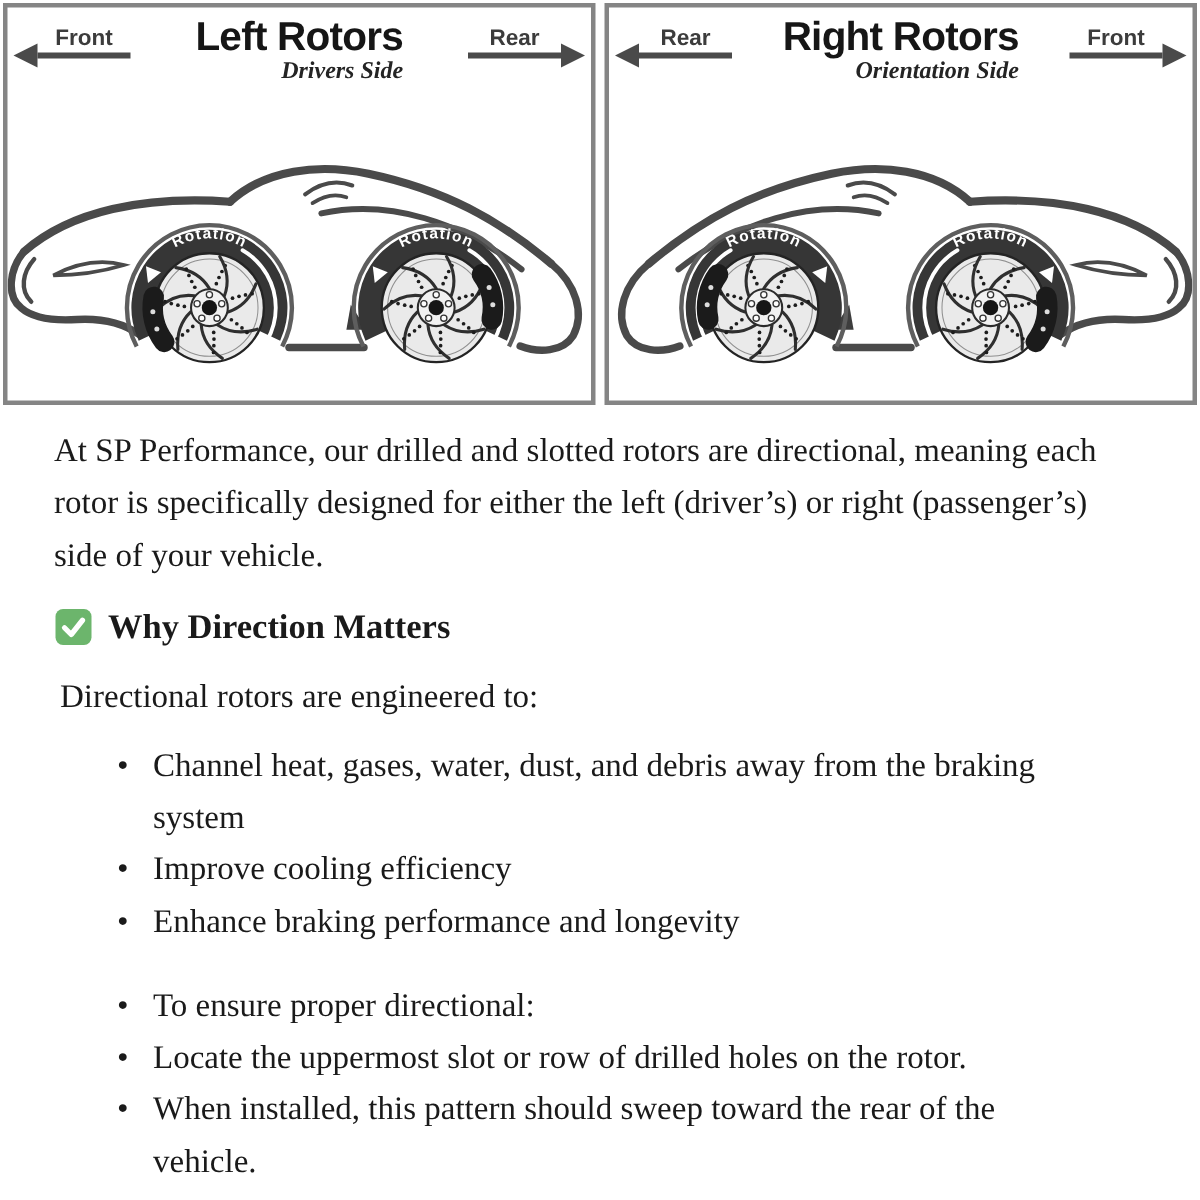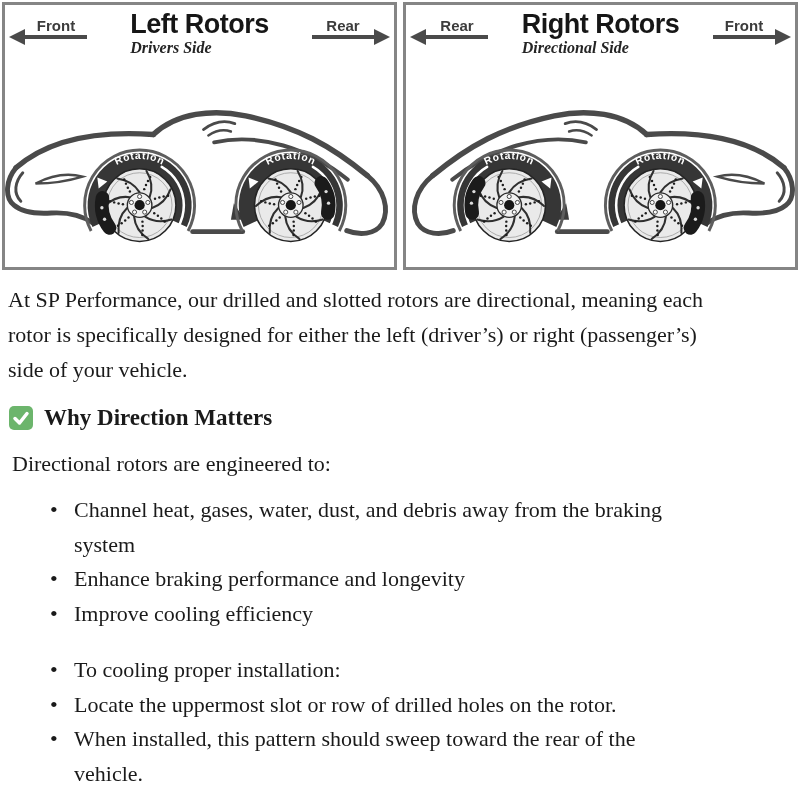--- a/index.html
+++ b/index.html
@@ -2,34 +2,34 @@
 <html><head>
 <meta charset="utf-8">
 <style>
   html,body { margin:0; padding:0; background:#ffffff; }
   body { width:800px; font-family:"Liberation Serif", serif; color:#1a1a1a; }
 
   
   .diagram { display:flex; gap:6px; padding:2px 2px 0 2px; height:270px; box-sizing:border-box; }
   .panel { flex:1; border:3px solid #858585; background:#fff; position:relative; box-sizing:border-box; overflow:hidden; }
   .panel-header { position:absolute; top:5px; left:20px; right:20px; display:flex; justify-content:space-between; z-index:2; }
-  .title-block { text-align:left; margin-top:1px; }
+  .title-block { text-align:right; margin-top:1px; }
   .panel-title { font-family:"Liberation Sans",sans-serif; font-weight:bold; font-size:27px; line-height:1.02; color:#161616; letter-spacing:-0.5px; }
   .panel-subtitle { font-family:Liberation Serif, serif; font-weight:bold; font-style:italic; font-size:16px; color:#242424; }
   .dir-arrow { width:62px; margin-top:8px; }
   .dir-word { display:block; text-align:center; font-family:"Liberation Sans",sans-serif; font-weight:bold; font-size:15px; color:#3c3c3c; line-height:1; }
   .dir-shaft { position:relative; display:block; height:4px; background:#4a4a4a; margin-top:2px; }
   .dir-shaft.tri-left::before { content:""; position:absolute; left:-16px; top:-6px; width:0; height:0;
       border-top:8px solid transparent; border-bottom:8px solid transparent; border-right:16px solid #4a4a4a; }
   .dir-shaft.tri-right::after { content:""; position:absolute; right:-16px; top:-6px; width:0; height:0;
       border-top:8px solid transparent; border-bottom:8px solid transparent; border-left:16px solid #4a4a4a; }
   .car-svg { position:absolute; left:0; bottom:1px; width:100%; height:161px; }
 
   
-  .content { padding:12px 24px 0 8px; }
+  .content { padding:12px 24px 0 36px; }
   .intro { font-size:22px; line-height:35px; max-width:714px; margin:0 0 18px 0; }
   .sec-heading { display:flex; gap:10px; margin:0 0 20px 0; }
   .sec-heading .h-text { font-size:23px; font-weight:bold; }
   .sec-heading.light .h-text { font-size:22px; font-weight:normal; }
   .sec-heading .icon { flex:0 0 auto; display:inline-flex; }
   .lead { font-size:22px; margin:0 0 16px 4px; }
   ul.blist { list-style:none; margin:0 0 22px 0; padding:0 0 0 66px; font-size:22px; line-height:34.5px; max-width:692px; box-sizing:border-box; }
   ul.blist li { position:relative; max-width:626px; }
   ul.blist li::before { content:"\2022"; position:absolute; left:-24px; top:0; }
   .sec-heading.light { margin:4px 0 24px 0; }
@@ -182,21 +182,21 @@
   </div>
 
   <div class="panel">
     <div class="panel-header">
       <div class="dir-arrow">
         <span class="dir-word">Rear</span>
         <span class="dir-shaft tri-left"></span>
       </div>
       <div class="title-block">
         <div class="panel-title">Right Rotors</div>
-        <div class="panel-subtitle">Directional Side</div>
+        <div class="panel-subtitle">Orientation Side</div>
       </div>
       <div class="dir-arrow">
         <span class="dir-word">Front</span>
         <span class="dir-shaft tri-right"></span>
       </div>
     </div>
     <svg class="car-svg" viewBox="0 0 394 164" preserveAspectRatio="xMidYMax meet">
         <g transform="translate(394 0) scale(-1 1)">
           <path d="M 10,64 C 42,36 92,26 150,30" stroke="#4a4a4a" stroke-width="5.5" fill="none" stroke-linecap="round"></path>
           <path d="M 150,30 C 174,8 210,4 244,11 C 296,22 332,42 368,72" stroke="#4a4a4a" stroke-width="5.5" fill="none" stroke-linecap="round"></path>
@@ -336,24 +336,24 @@
         <path d="M7 13.5 L11.5 18 L19 8.5" stroke="#ffffff" stroke-width="3.5" fill="none" stroke-linecap="round" stroke-linejoin="round"></path>
       </svg>
     </span>
     <span class="h-text">Why Direction Matters</span>
   </div>
 
   <p class="lead">Directional rotors are engineered to:</p>
 
   <ul class="blist">
       <li>Channel heat, gases, water, dust, and debris away from the braking system</li>
+      <li>Improve cooling efficiency</li>
       <li>Enhance braking performance and longevity</li>
-      <li>Improve cooling efficiency</li>
     </ul>
 
 
   <ul class="blist">
-      <li>To cooling proper installation:</li>
+      <li>To ensure proper directional:</li>
       <li>Locate the uppermost slot or row of drilled holes on the rotor.</li>
       <li>When installed, this pattern should sweep toward the rear of the vehicle.</li>
     </ul>
 
 </div>
 
 </body></html>

